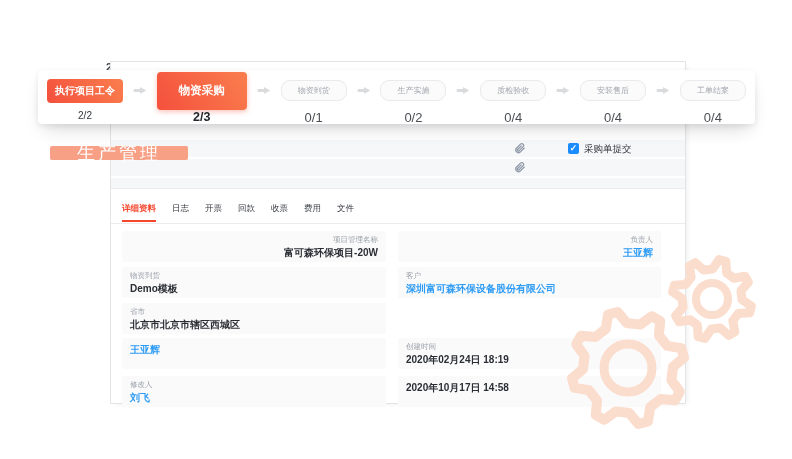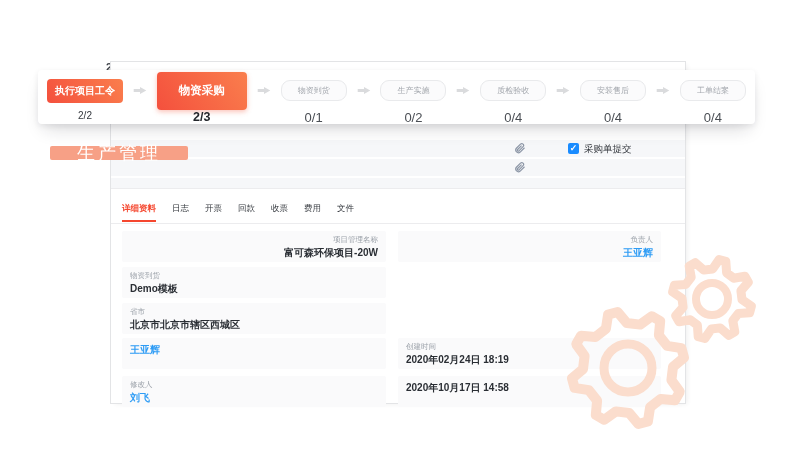--- a/index.html
+++ b/index.html
@@ -137,20 +137,24 @@
     </div>
     <div class="field f-right r1">
       <div class="f-label">负责人</div>
       <div class="f-value link">王亚辉</div>
     </div>
 
     <div class="field f-left r2">
       <div class="f-label">物资到货</div>
       <div class="f-value">Demo模板</div>
     </div>
+    <div class="field f-right r2">
+      <div class="f-label">客户</div>
+      <div class="f-value link">深圳富可森环保设备股份有限公司</div>
+    </div>
 
     <div class="field f-left r3">
       <div class="f-label">省市</div>
       <div class="f-value">北京市北京市辖区西城区</div>
     </div>
 
     <div class="field f-left r4">
       <div class="f-value link">王亚辉</div>
     </div>
     <div class="field f-right r4">

